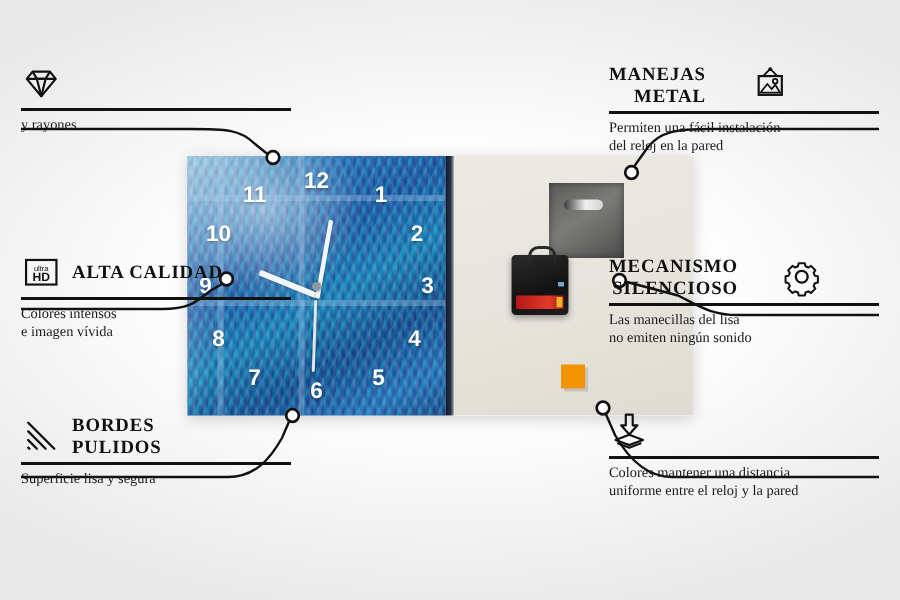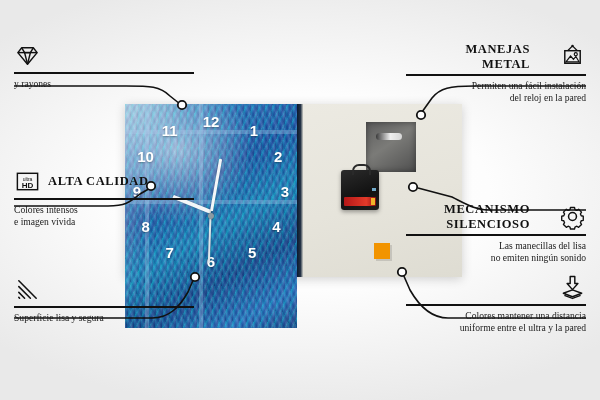--- a/index.html
+++ b/index.html
@@ -12,21 +12,21 @@
     position:relative;width:600px;height:400px;
     background:
       radial-gradient(ellipse 70% 55% at 50% 48%, #ffffff 0%, #fdfdfd 45%, #f2f2f2 75%, #e9e9e9 100%);
   }
   
   #photo{
     position:absolute;left:125px;top:104px;width:337px;height:173px;
     box-shadow:0 2px 10px rgba(0,0,0,.18);
   }
   #clock-face{
-    position:absolute;left:0;top:0;width:172px;height:224px;
+    position:absolute;left:0;top:0;width:172px;height:173px;
     background:
       radial-gradient(circle at 30% 20%, rgba(255,255,255,.55) 0%, rgba(255,255,255,0) 35%),
       repeating-linear-gradient(118deg, rgba(0,220,210,.30) 0px, rgba(0,140,200,.05) 2px, rgba(10,40,120,.28) 4px, rgba(0,180,210,.10) 6px),
       repeating-linear-gradient(62deg, rgba(255,255,255,.14) 0px, rgba(0,0,0,.10) 3px, rgba(255,255,255,.10) 6px),
       linear-gradient(150deg,#7fb3dd 0%, #2f6fc0 18%, #1b4fa8 38%, #1f7fbf 55%, #15438f 72%, #2c6fc4 88%, #1a3f86 100%);
     overflow:hidden;
   }
   #clock-face .sheen{
     position:absolute;inset:0;
     background:
@@ -74,41 +74,41 @@
   #mech-battery .tip{position:absolute;right:1px;top:1px;width:4px;height:7px;background:#f0b429;}
   #mech-dot{position:absolute;right:3px;top:18px;width:4px;height:3px;background:#6fa8c8;}
   #foam{
     position:absolute;left:71px;top:139px;width:16px;height:16px;
     background:#f29400;box-shadow:2px 2px 0 rgba(0,0,0,.12);
   }
   
   .feature{position:absolute;width:180px;}
   .feat-head{display:flex;align-items:center;gap:7px;}
   .feat-head.left{justify-content:flex-start;}
-  .feat-head.right{justify-content:flex-end;gap:29px;}
+  .feat-head.right{gap:29px;}
   .feat-title{
     font-family:"Liberation Serif",serif;font-weight:700;
     font-size:12.5px;letter-spacing:.6px;line-height:1.16;color:#111;
     text-transform:uppercase;
   }
   .left .feat-title{text-align:left;}
   .right .feat-title{text-align:right;}
   .rule{height:1.6px;background:#111;margin:3px 0 4px 0;}
   .feat-desc{
     font-family:"Liberation Serif",serif;font-size:9.6px;color:#1a1a1a;line-height:1.32;
   }
-  .feature.r .feat-desc{text-align:right;}
+  .feature.r .feat-desc{text-align:left;}
   .icon{width:27px;height:27px;flex:0 0 27px;display:block;}
   .icon svg{display:block;width:27px;height:27px;}
   
   #f-vidrio{left:14px;top:42px;}
   #f-impresion{left:14px;top:168px;}
   #f-bordes{left:14px;top:276px;}
   #f-manejas{left:406px;top:42px;}
-  #f-mecanismo{left:406px;top:170px;margin-top:32px;}
+  #f-mecanismo{left:406px;top:170px;}
   #f-espaciador{left:406px;top:274px;}
   #connectors{position:absolute;left:0;top:0;width:600px;height:400px;pointer-events:none;}
 </style>
 </head>
 <body>
 
 <div id="stage">
 
   <div id="photo">
 
@@ -219,20 +219,24 @@
       <span class="icon">
         <svg viewBox="0 0 28 28">
             <g stroke="#111" stroke-width="1.6" stroke-linecap="round">
           <path d="M5,5 L23,23"></path>
               <path d="M5,11 L17,23"></path>
               <path d="M5,17 L11,23"></path>
               <path d="M5,22.2 L5.8,23"></path>
         </g>
           </svg>
       </span>
+      <div class="feat-title">
+        <div>BORDES</div>
+        <div>PULIDOS</div>
+      </div>
     </div>
     <div class="rule"></div>
     <div class="feat-desc">
       <div>Superficie lisa y segura</div>
     </div>
   </div>
 
   <div class="feature r" id="f-manejas">
     <div class="feat-head right">
       <div class="feat-title">
@@ -282,17 +286,17 @@
         <svg viewBox="0 0 28 28">
           <path d="M11.6,2.5 h4.8 v7.4 h3.2 L14,16.2 L8.4,9.9 h3.2 z" fill="none" stroke="#111" stroke-width="1.5" stroke-linejoin="round"></path>
           <path d="M14,16.4 L23.5,20 L14,23.6 L4.5,20 Z" fill="none" stroke="#111" stroke-width="1.5" stroke-linejoin="round"></path>
           <path d="M5.6,22.2 L14,25.4 L22.4,22.2" fill="none" stroke="#111" stroke-width="1.4" stroke-linejoin="round"></path>
         </svg>
       </span>
     </div>
     <div class="rule"></div>
     <div class="feat-desc">
       <div>Colores mantener una distancia</div>
-      <div>uniforme entre el ultra y la pared</div>
+      <div>uniforme entre el reloj y la pared</div>
     </div>
   </div>
 
 </div>
 
 </body></html>

